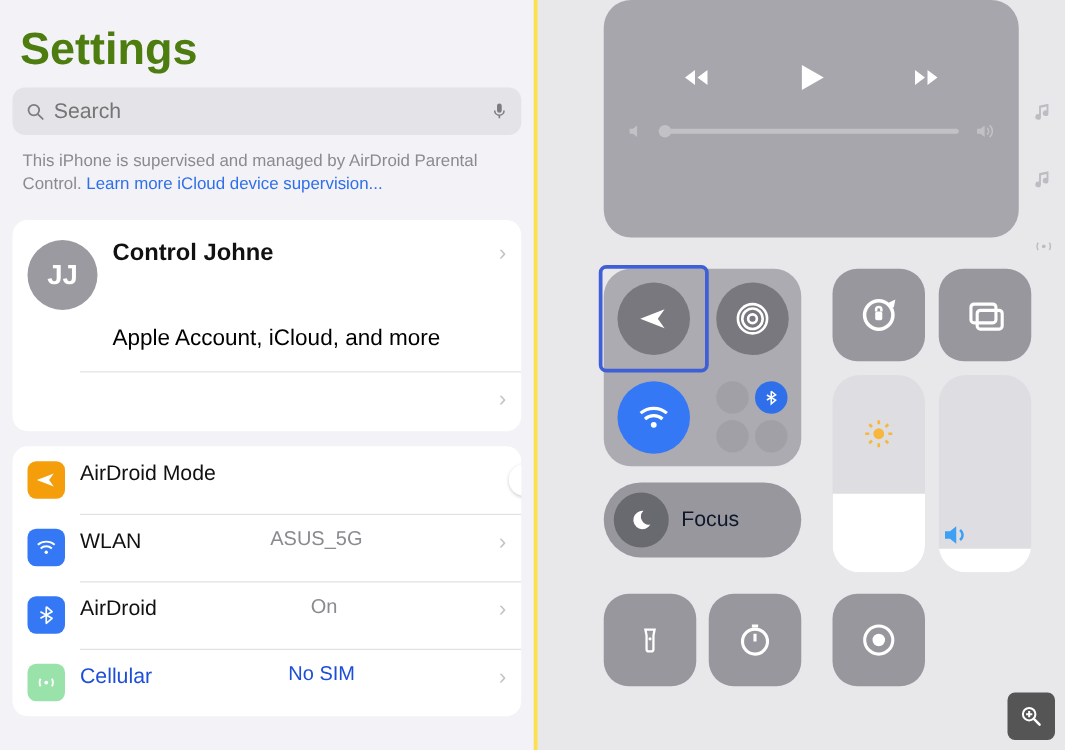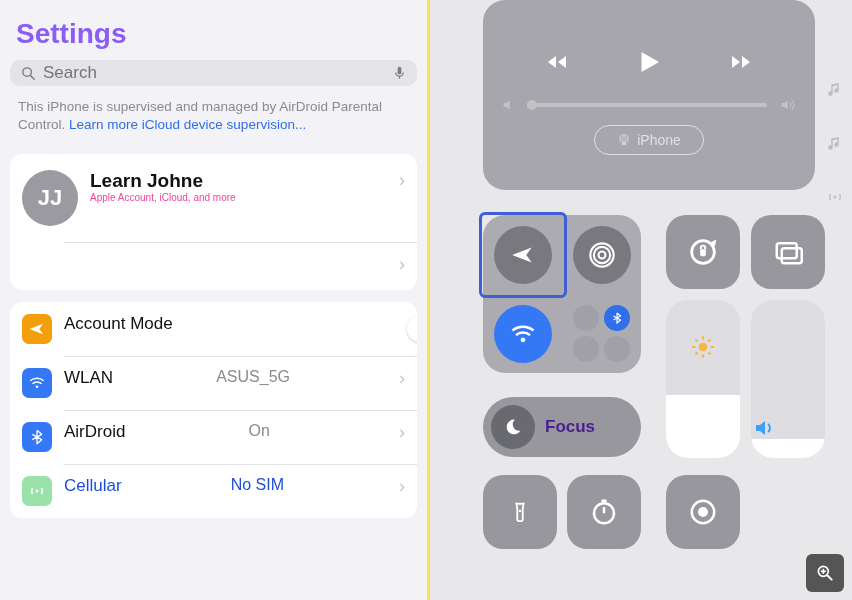--- a/index.html
+++ b/index.html
@@ -20,31 +20,31 @@
   }
   .right {
     width: 425px;
     height: 600px;
     background: #e8e8eb;
     border-left: 3px solid #fde04d;
     position: relative;
     overflow: hidden;
   }
   .title {
-    font-size: 28px;
+    font-size: 36px;
     font-weight: 800;
     margin: 6px 0 10px 6px;
-    color: #8b5cf6;
+    color: #4d7c0f;
   }
   .searchbar {
     display: flex;
     align-items: center;
     background: #e3e3e8;
     border-radius: 10px;
-    height: 26px;
+    height: 38px;
     padding: 0 10px;
     margin-bottom: 12px;
   }
   .searchbar .si, .searchbar .mi { color: #7c7c82; }
   .searchbar input {
     flex: 1;
     border: none;
     background: transparent;
     font-size: 17px;
     color: #7c7c82;
@@ -79,21 +79,21 @@
   }
   .profile-row { padding: 16px 12px; }
   .avatar {
     width: 56px; height: 56px; border-radius: 50%;
     background: #9a9aa0;
     display: flex; align-items: center; justify-content: center;
     color: #fff; font-weight: 600; font-size: 22px;
     margin-right: 12px;
   }
   .profile-name { font-size: 19px; font-weight: 600; color: #111; }
-  .profile-sub { font-size: 10px; color: #ec4899; }
+  .profile-sub { font-size: 18px; color: #000000; margin-top: 46px; }
   .chev { color: #c4c4c8; margin-left: auto; font-size: 18px; }
   .label { font-size: 17px; color: #111; }
   .value { font-size: 16px; color: #8a8a8f; margin-left: auto; margin-right: 6px; }
   .iconbox {
     width: 30px; height: 30px; border-radius: 7px;
     display: flex; align-items: center; justify-content: center;
     margin-right: 12px;
     color: #fff;
   }
   .ic-orange { background: #f59e0b; }
@@ -177,25 +177,25 @@
     color:#fff;
   }
   .tile.sm { width:74px; height:74px; }
   .lock-t { top:215px; left:211px; }
   .mirror-t { top:215px; left:296px; width:74px; height:74px; }
   .vol-slider { top:300px; left:211px; width:74px; height:158px; border-radius:22px; background:#dedee2; overflow:hidden; flex-direction:column; justify-content:flex-end; }
   .vol-slider .fill { width:100%; height:40%; background:#fff; display:flex; align-items:flex-start; justify-content:center; padding-top:6px; }
   .bright-slider { top:300px; left:296px; width:74px; height:158px; border-radius:22px; background:#dedee2; overflow:hidden; }
   .bright-slider .fill { position:absolute; bottom:0; width:100%; height:12%; background:#fff; }
   .focus-pill {
-    position:absolute; top:397px; left:28px;
+    position:absolute; top:386px; left:28px;
     width:158px; height:60px; border-radius:30px;
     background: rgba(130,130,138,0.8);
     display:flex; align-items:center;
-    color:#4c1d95; padding-left:8px; gap:10px;font-weight:bold;
+    color:#0f172a; padding-left:8px; gap:10px;
   }
   .focus-pill .moon { width:44px; height:44px; border-radius:50%; background:rgba(100,100,108,0.9); display:flex; align-items:center; justify-content:center; }
   .btile {
     position:absolute; width:74px; height:74px;
     background: rgba(130,130,138,0.8);
     border-radius:20px;
     display:flex; align-items:center; justify-content:center;
     color:#fff;
   }
   .flash-t { top:475px; left:28px; }
@@ -238,38 +238,38 @@
   </div>
 
   <div class="supervised">
     <span>This iPhone is supervised and managed by AirDroid Parental Control. </span><a href="#">Learn more iCloud device supervision...</a>
   </div>
 
   <div class="card">
     <div class="row profile-row">
       <div class="avatar">JJ</div>
       <div>
-        <div class="profile-name">Learn Johne</div>
+        <div class="profile-name">Control Johne</div>
         <div class="profile-sub">Apple Account, iCloud, and more</div>
       </div>
       <span class="chev">›</span>
     </div>
     <div class="row">
       <span class="chev">›</span>
     </div>
   </div>
 
   <div class="card">
     <div class="row">
       <div class="iconbox ic-orange">
         <svg width="18" height="18" viewBox="0 0 24 24">
             <path d="M2 12l18-7-5 7 5 7-18-7z" fill="#fff"></path>
           </svg>
       </div>
-      <span class="label">Account Mode</span>
+      <span class="label">AirDroid Mode</span>
       <span style="margin-left:auto">
         <span class="toggle hl"></span>
       </span>
     </div>
     <div class="row">
       <div class="iconbox ic-blue">
         <svg width="18" height="18" viewBox="0 0 24 24">
             <path d="M3 9a14 14 0 0 1 18 0" fill="none" stroke="#fff" stroke-width="2"></path>
             <path d="M6 13a9 9 0 0 1 12 0" fill="none" stroke="#fff" stroke-width="2"></path>
             <circle cx="12" cy="17" r="1.8" fill="#fff"></circle>
@@ -326,28 +326,20 @@
       <div class="volbar">
         <svg width="16" height="16" viewBox="0 0 24 24">
             <path d="M4 9v6h4l5 4V5l-5 4z" fill="#c2c2c6"></path>
           </svg>
         <div class="track"></div>
         <svg width="20" height="16" viewBox="0 0 24 24">
             <path d="M4 9v6h4l5 4V5l-5 4z" fill="#c2c2c6"></path>
             <path d="M16 8a5 5 0 0 1 0 8M19 5a9 9 0 0 1 0 14" fill="none" stroke="#c2c2c6" stroke-width="1.8"></path>
           </svg>
       </div>
-      <div class="airplay">
-        <svg width="14" height="14" viewBox="0 0 24 24">
-            <circle cx="12" cy="10" r="7" fill="none" stroke="#e0e0e4" stroke-width="1.6"></circle>
-            <circle cx="12" cy="10" r="3.5" fill="none" stroke="#e0e0e4" stroke-width="1.6"></circle>
-            <path d="M8 20l4-5 4 5z" fill="#e0e0e4"></path>
-          </svg>
-        <span>iPhone</span>
-      </div>
     </div>
 
     <div class="conn-box">
       <div class="circ">
         <svg width="26" height="26" viewBox="0 0 24 24">
             <path d="M2 12l18-7-5 7 5 7-18-7z" fill="#fff"></path>
           </svg>
       </div>
       <div class="circ">
         <svg width="28" height="28" viewBox="0 0 24 24">

